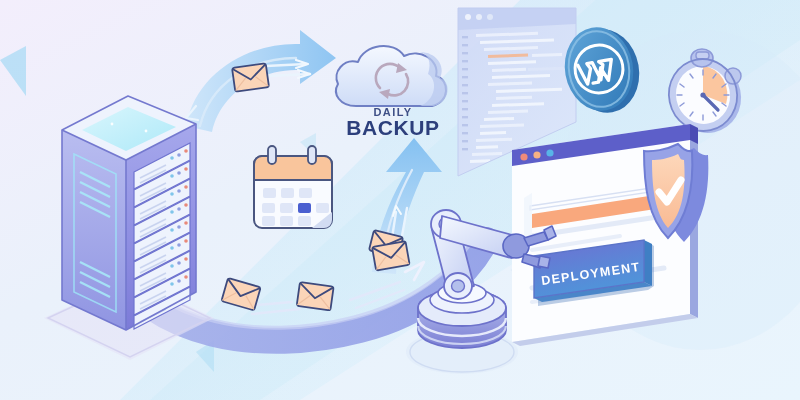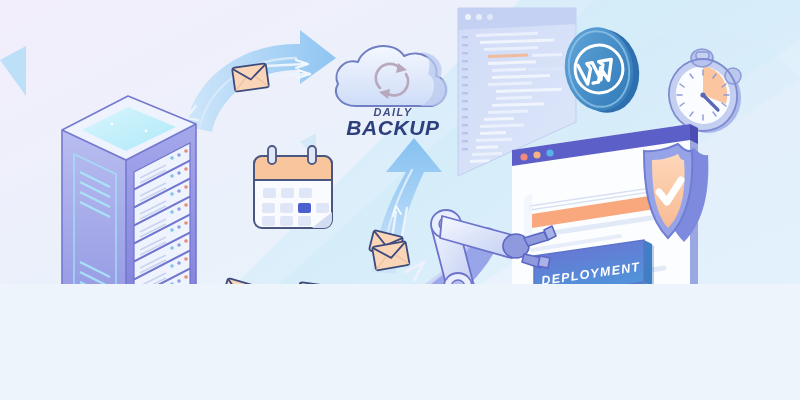--- a/index.html
+++ b/index.html
@@ -7,23 +7,22 @@
     margin: 0;
     padding: 0;
     background: #eef4fb;
   }
   body {
     font-family: "Liberation Sans", sans-serif;
   }
   #scene {
     position: relative;
     width: 800px;
-    height: 284px;
+    height: 400px;
     overflow: hidden;
-    font-style: italic;
   }
   #scene svg {
     display: block;
   }
   .lbl-daily {
     font-family: "Liberation Sans", sans-serif;
     font-size: 11px;
     font-weight: bold;
     letter-spacing: 1.4px;
     fill: #3f4f86;

